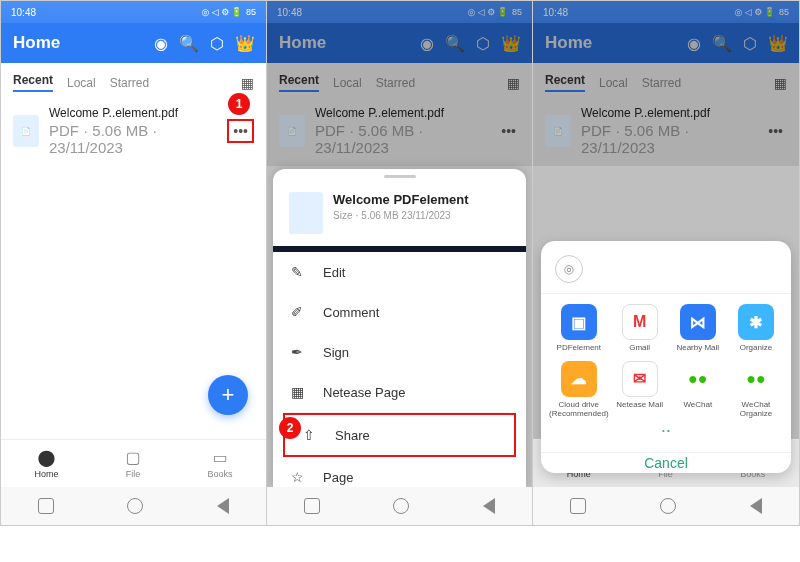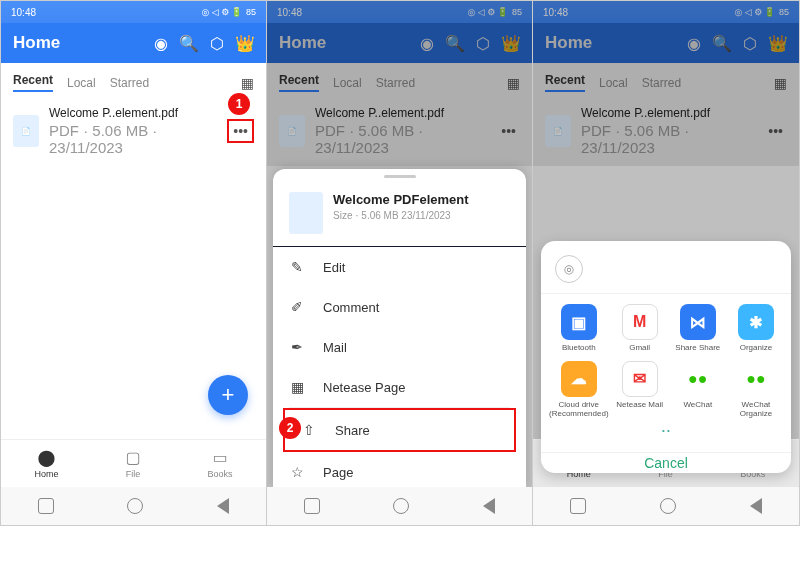--- a/index.html
+++ b/index.html
@@ -43,21 +43,21 @@
   .sys-nav { position: absolute; bottom: 0; left: 0; right: 0; height: 38px; display: flex; justify-content: space-around; align-items: center; background: #f8f8f8; }
   .sys-btn { width: 16px; height: 16px; border: 1.5px solid #888; }
   .sys-square { border-radius: 3px; }
   .sys-circle { border-radius: 50%; }
   .sys-tri { border: none; width: 0; height: 0; border-top: 8px solid transparent; border-bottom: 8px solid transparent; border-right: 12px solid #888; background: transparent; }
   
   .overlay { position: absolute; inset: 0; background: rgba(0,0,0,0.25); }
   
   .sheet { position: absolute; left: 6px; right: 6px; bottom: 38px; top: 168px; background: #fff; border-radius: 12px 12px 0 0; box-shadow: 0 -2px 10px rgba(0,0,0,0.15); }
   .sheet-handle { width: 32px; height: 3px; background: #ccc; border-radius: 2px; margin: 6px auto; }
-  .sheet-file { display: flex; gap: 10px; padding: 8px 16px 12px; border-bottom: 1px solid #0f172a; }
+  .sheet-file { display: flex; gap: 10px; padding: 8px 16px 12px; border-bottom: 6px solid #0f172a; }
   .sheet-thumb { width: 34px; height: 42px; background: #e3f0ff; border-radius: 3px; }
   .sheet-fname { font-size: 13px; font-weight: 600; color: #222; }
   .sheet-fmeta { font-size: 10px; color: #999; margin-top: 3px; }
   .menu-item { display: flex; align-items: center; gap: 14px; padding: 12px 18px; font-size: 13px; color: #333; }
   .menu-icon { width: 18px; font-size: 14px; color: #444; }
   .share-boxed { border: 2px solid #e11; margin: 0 10px; }
   
   .share-sheet { position: absolute; left: 8px; right: 8px; bottom: 52px; top: 240px; background: #fff; border-radius: 14px; box-shadow: 0 4px 14px rgba(0,0,0,0.2); display: flex; flex-direction: column; }
   .oppo-row { display: flex; align-items: center; gap: 10px; padding: 14px 14px 10px; border-bottom: 1px solid #f0f0f0; }
   .oppo-icon { width: 28px; height: 28px; border: 1px solid #ccc; border-radius: 50%; display: flex; align-items: center; justify-content: center; font-size: 12px; color: #888; }
@@ -172,21 +172,21 @@
       <div class="menu-item">
           <span class="menu-icon">✎</span>
           <span>Edit</span>
         </div>
       <div class="menu-item">
           <span class="menu-icon">✐</span>
           <span>Comment</span>
         </div>
       <div class="menu-item">
           <span class="menu-icon">✒</span>
-          <span>Mail</span>
+          <span>Sign</span>
         </div>
       <div class="menu-item">
           <span class="menu-icon">▦</span>
           <span>Netease Page</span>
         </div>
       <div style="height:1px;background:#eee;margin:0 16px"></div>
       <div class="menu-item share-boxed">
           <span class="menu-icon">⇧</span>
           <span>Share</span>
         </div>
@@ -252,29 +252,29 @@
           <span>Books</span>
         </div>
     </div>
     <div class="share-sheet">
       <div class="oppo-row">
         <div class="oppo-icon">◎</div>
       </div>
       <div class="app-grid">
         <div class="app-item">
             <div class="app-icon" style="background:#2e7bf6">▣</div>
-            <div class="app-label">Bluetooth</div>
+            <div class="app-label">PDFelement</div>
           </div>
         <div class="app-item">
             <div class="app-icon" style="background:#fff;border:1px solid #ddd;color:#e33">M</div>
             <div class="app-label">Gmail</div>
           </div>
         <div class="app-item">
             <div class="app-icon" style="background:#2e7bf6">⋈</div>
-            <div class="app-label">Share Share</div>
+            <div class="app-label">Nearby Mail</div>
           </div>
         <div class="app-item">
             <div class="app-icon" style="background:#3bb6ff">✱</div>
             <div class="app-label">Organize</div>
           </div>
         <div class="app-item">
             <div class="app-icon" style="background:#ffa726">☁</div>
             <div class="app-label">Cloud drive (Recommended)</div>
           </div>
         <div class="app-item">

